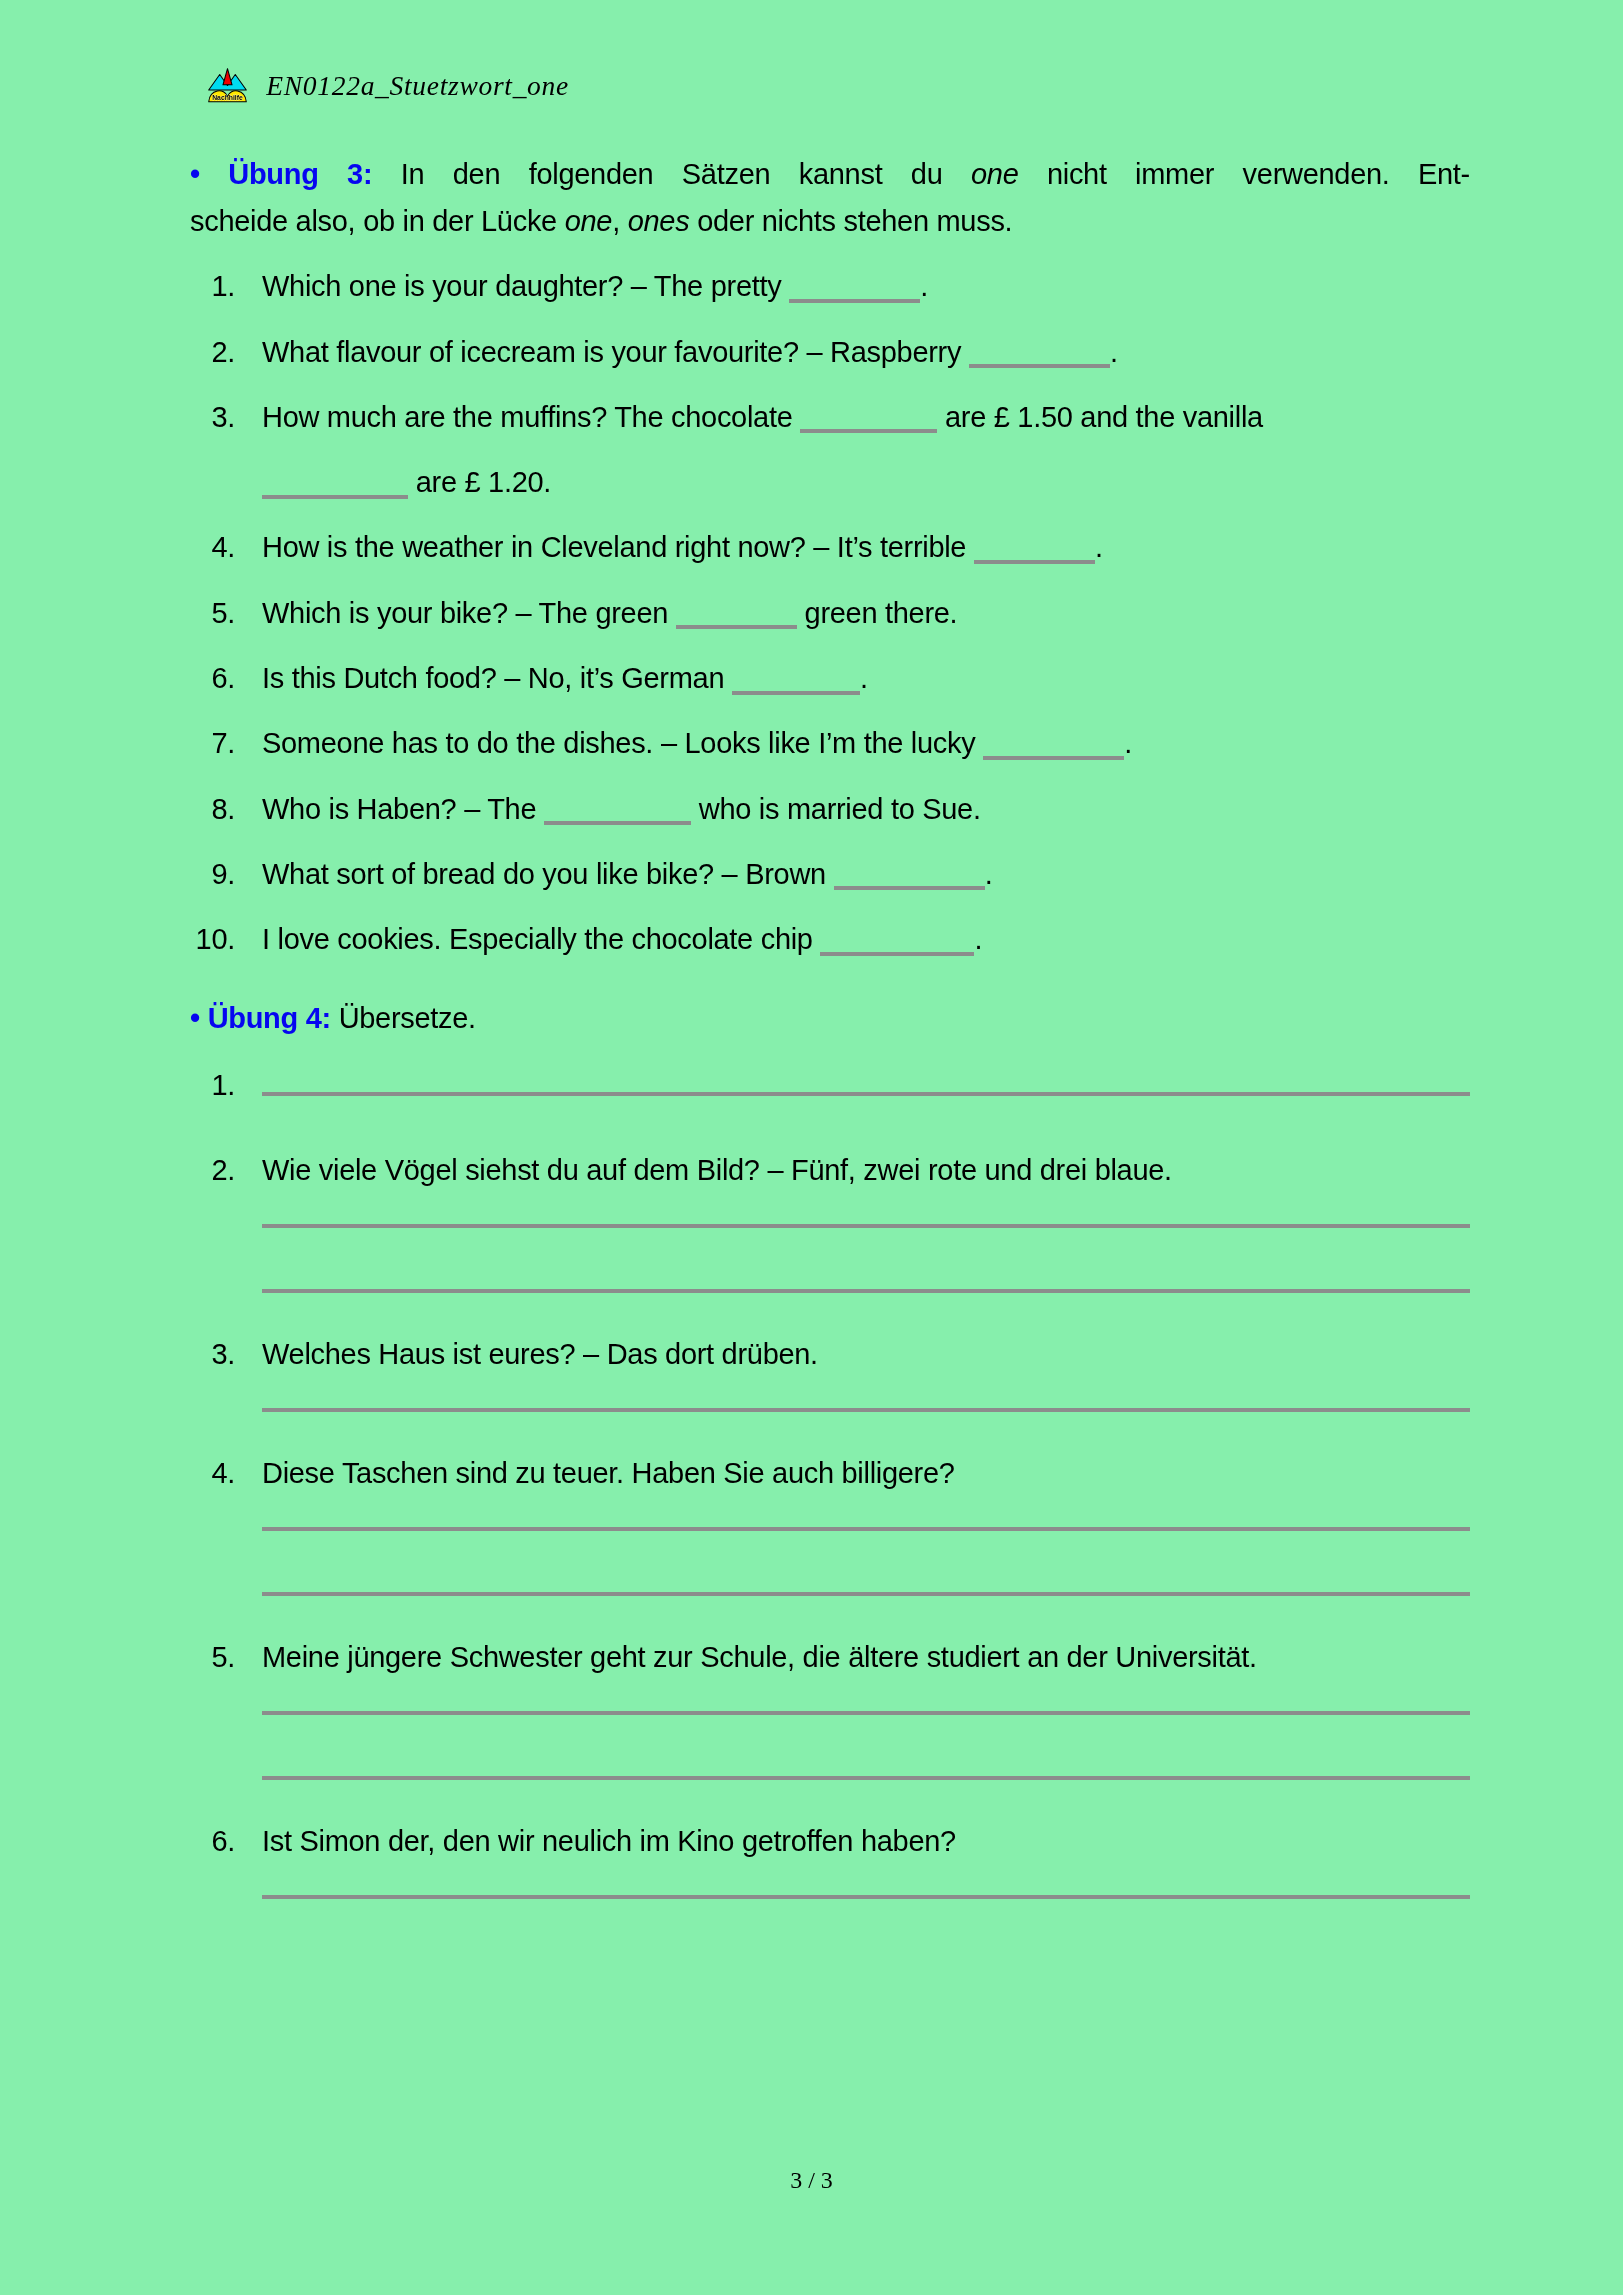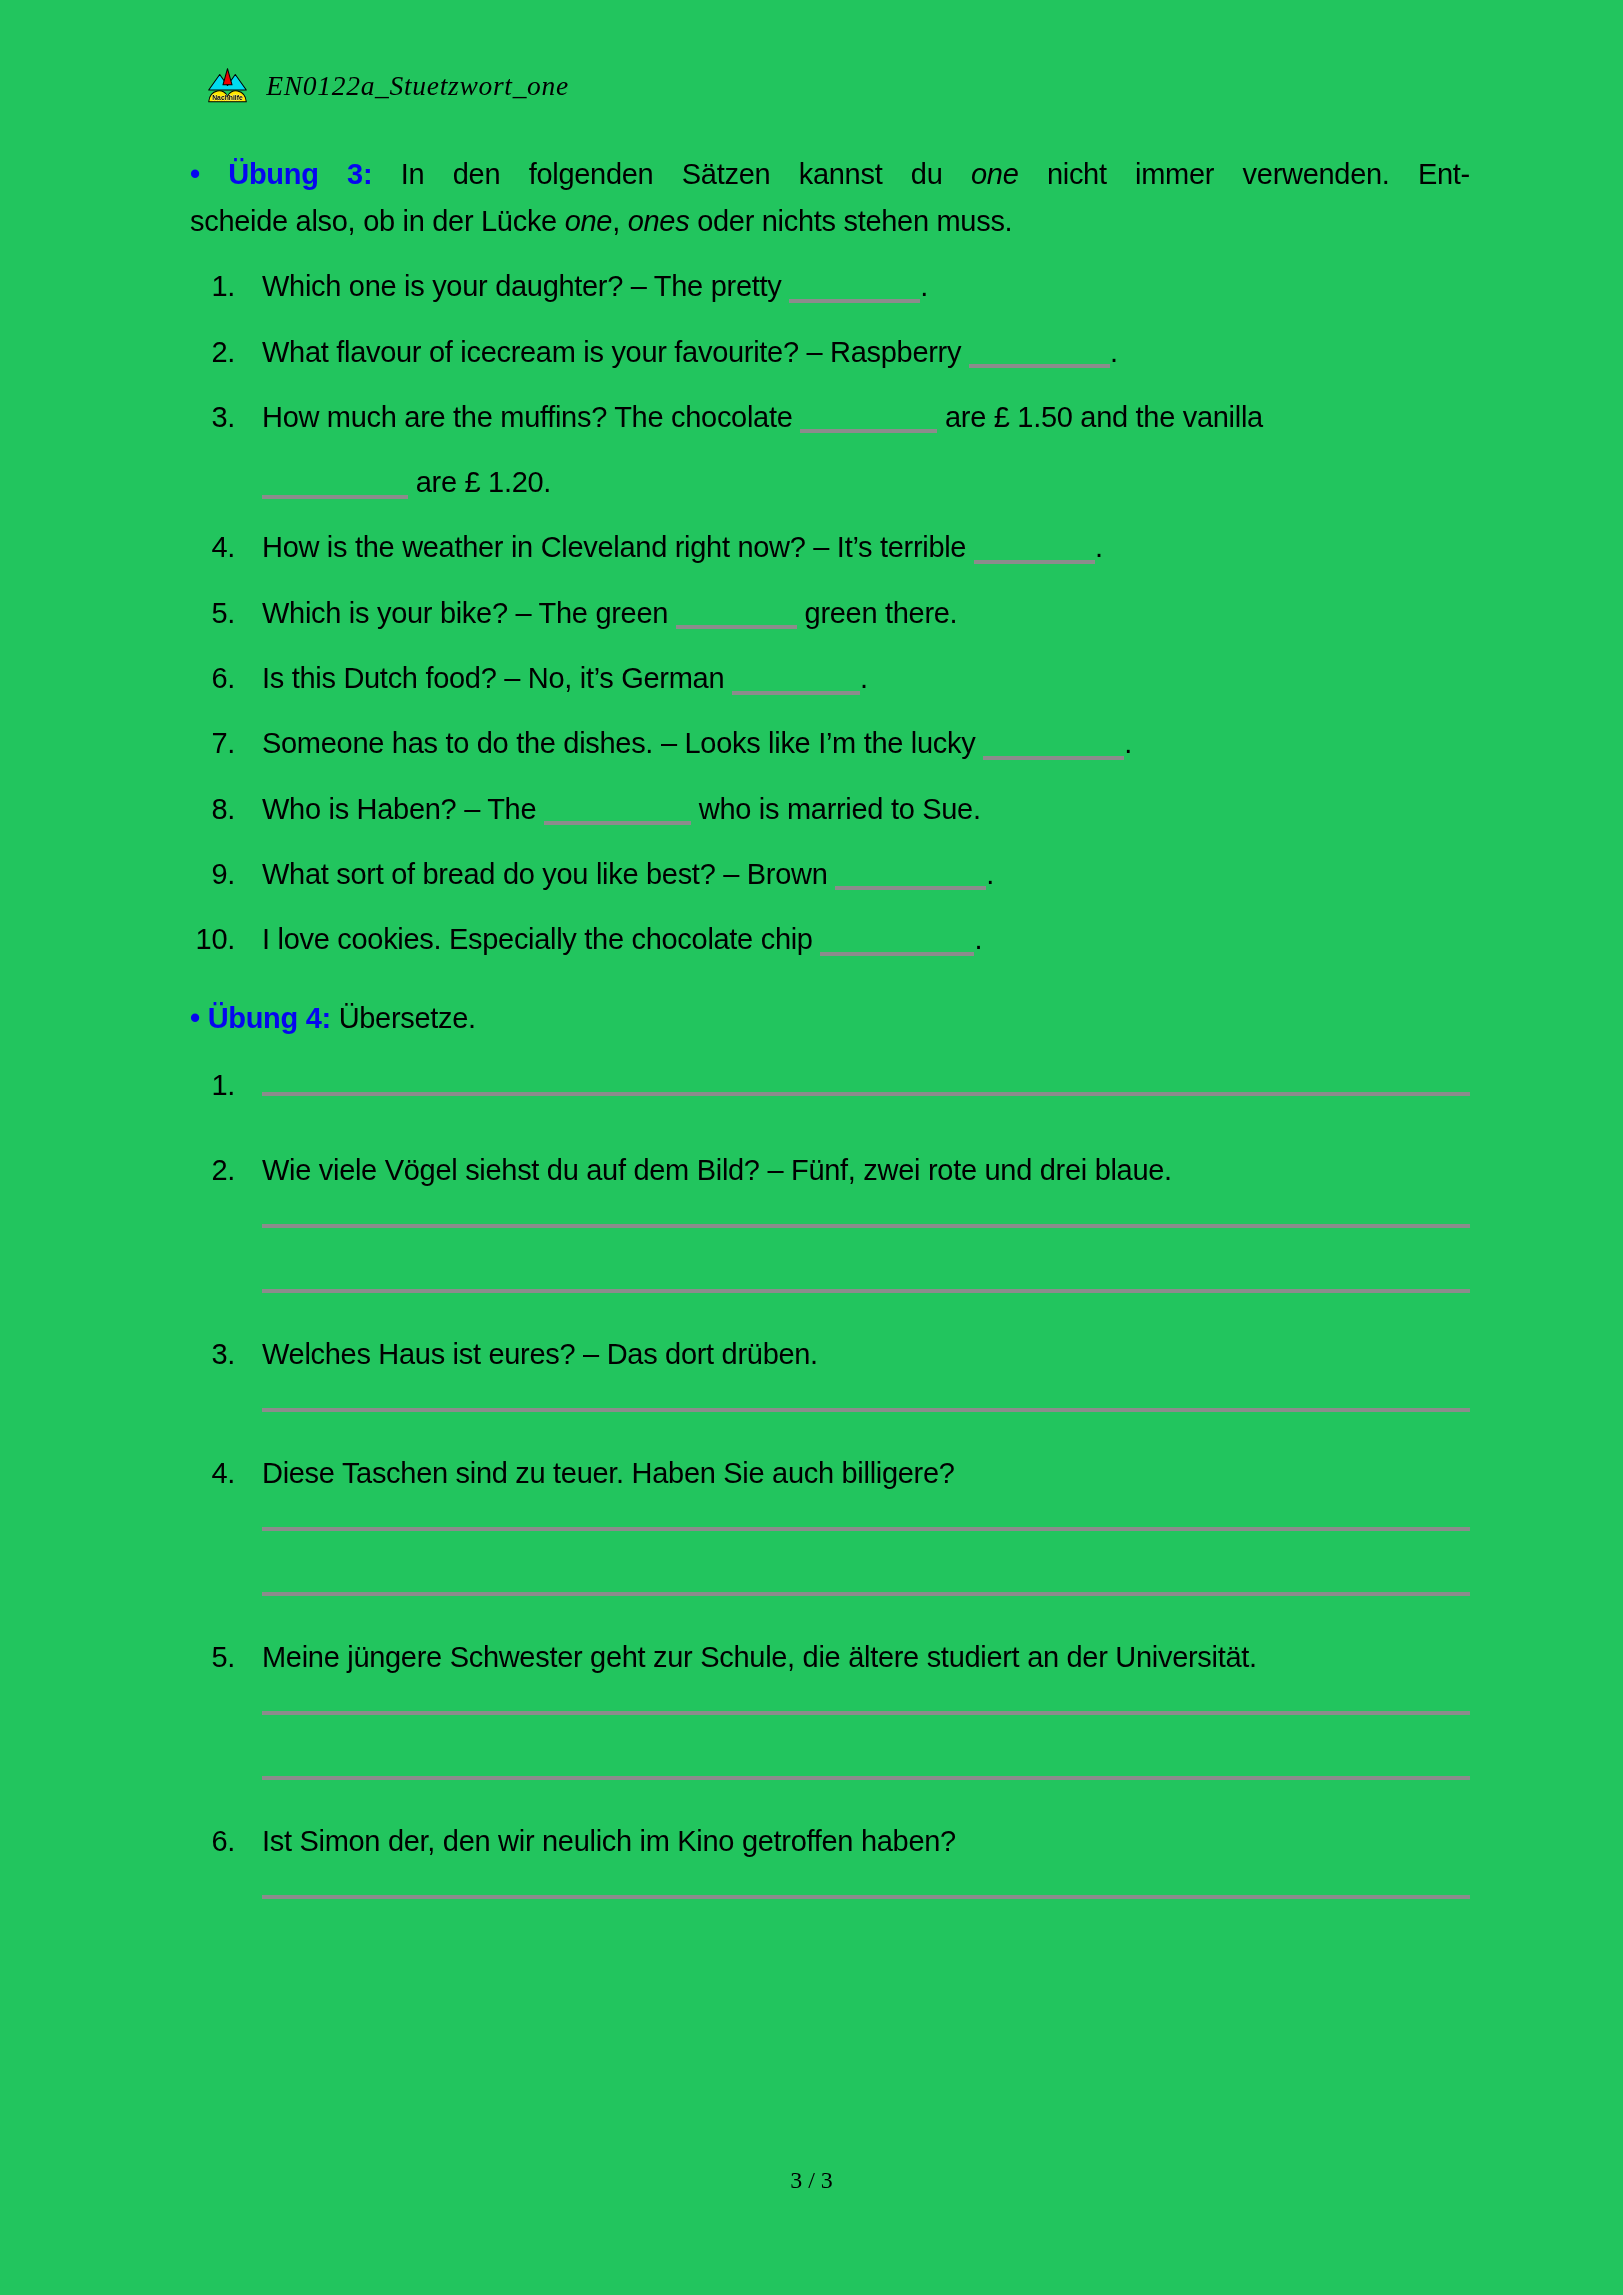--- a/index.html
+++ b/index.html
@@ -9,21 +9,21 @@
     --logo-cyan:#00dcf0;
     --logo-yellow:#ffe800;
   }
   *{margin:0;padding:0;box-sizing:border-box;}
   html,body{background:#ffffff;}
   body{
     width:1623px;height:2295px;position:relative;
     color:#000;
     font-family:"Liberation Sans", sans-serif;
   }
-  .page{position:absolute;inset:0;overflow:hidden;background:#22c55e;padding-left:30px;}
+  .page{position:absolute;inset:0;overflow:hidden;background:#86efac;padding-left:30px;}
 
   
   .header{position:absolute;left:207px;top:68px;display:flex;align-items:flex-end;gap:18.3px;}
   .logo{width:41px;height:35px;flex:none;display:block;}
   .doc-title{
     font-family:"Liberation Serif", serif;font-style:italic;
     font-size:27.5px;line-height:34px;letter-spacing:0.7px;
   }
 
   
@@ -134,21 +134,21 @@
           </div>
           <div class="o3-item">
             <span class="num">8.</span>
             <div class="item-content">
               <div class="line"><span>Who is Haben? – The </span><span class="blank" style="width: 147px;"></span><span> who is married to Sue.</span></div>
             </div>
           </div>
           <div class="o3-item">
             <span class="num">9.</span>
             <div class="item-content">
-              <div class="line"><span>What sort of bread do you like best? – Brown </span><span class="blank" style="width: 151px;"></span><span>.</span></div>
+              <div class="line"><span>What sort of bread do you like bike? – Brown </span><span class="blank" style="width: 151px;"></span><span>.</span></div>
             </div>
           </div>
           <div class="o3-item">
             <span class="num">10.</span>
             <div class="item-content">
               <div class="line"><span>I love cookies. Especially the chocolate chip </span><span class="blank" style="width: 154px;"></span><span>.</span></div>
             </div>
           </div>
         </div>
     </section>

